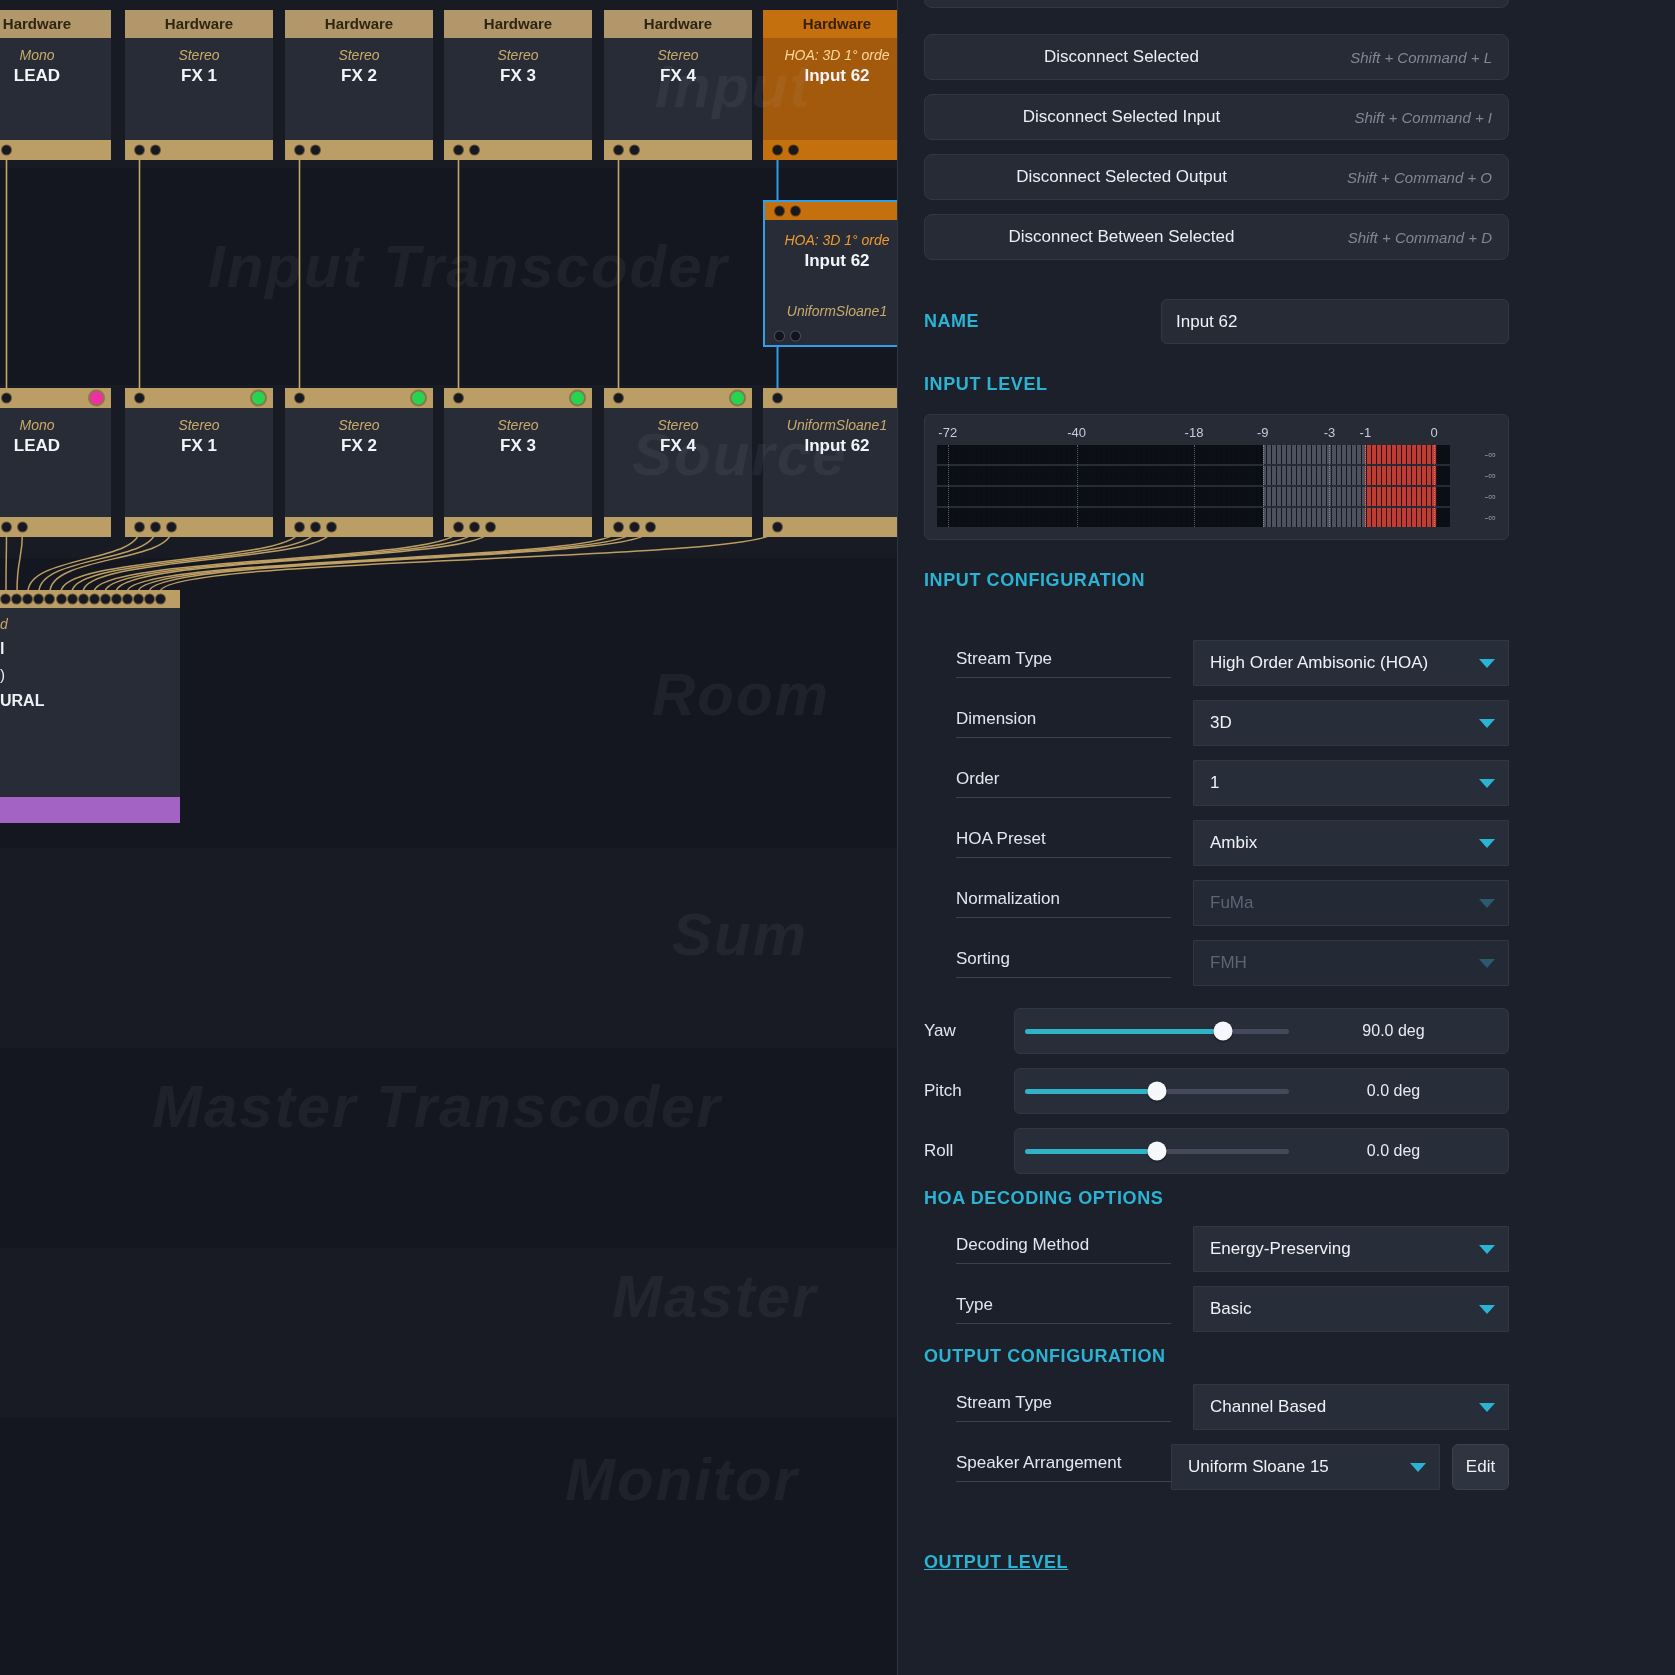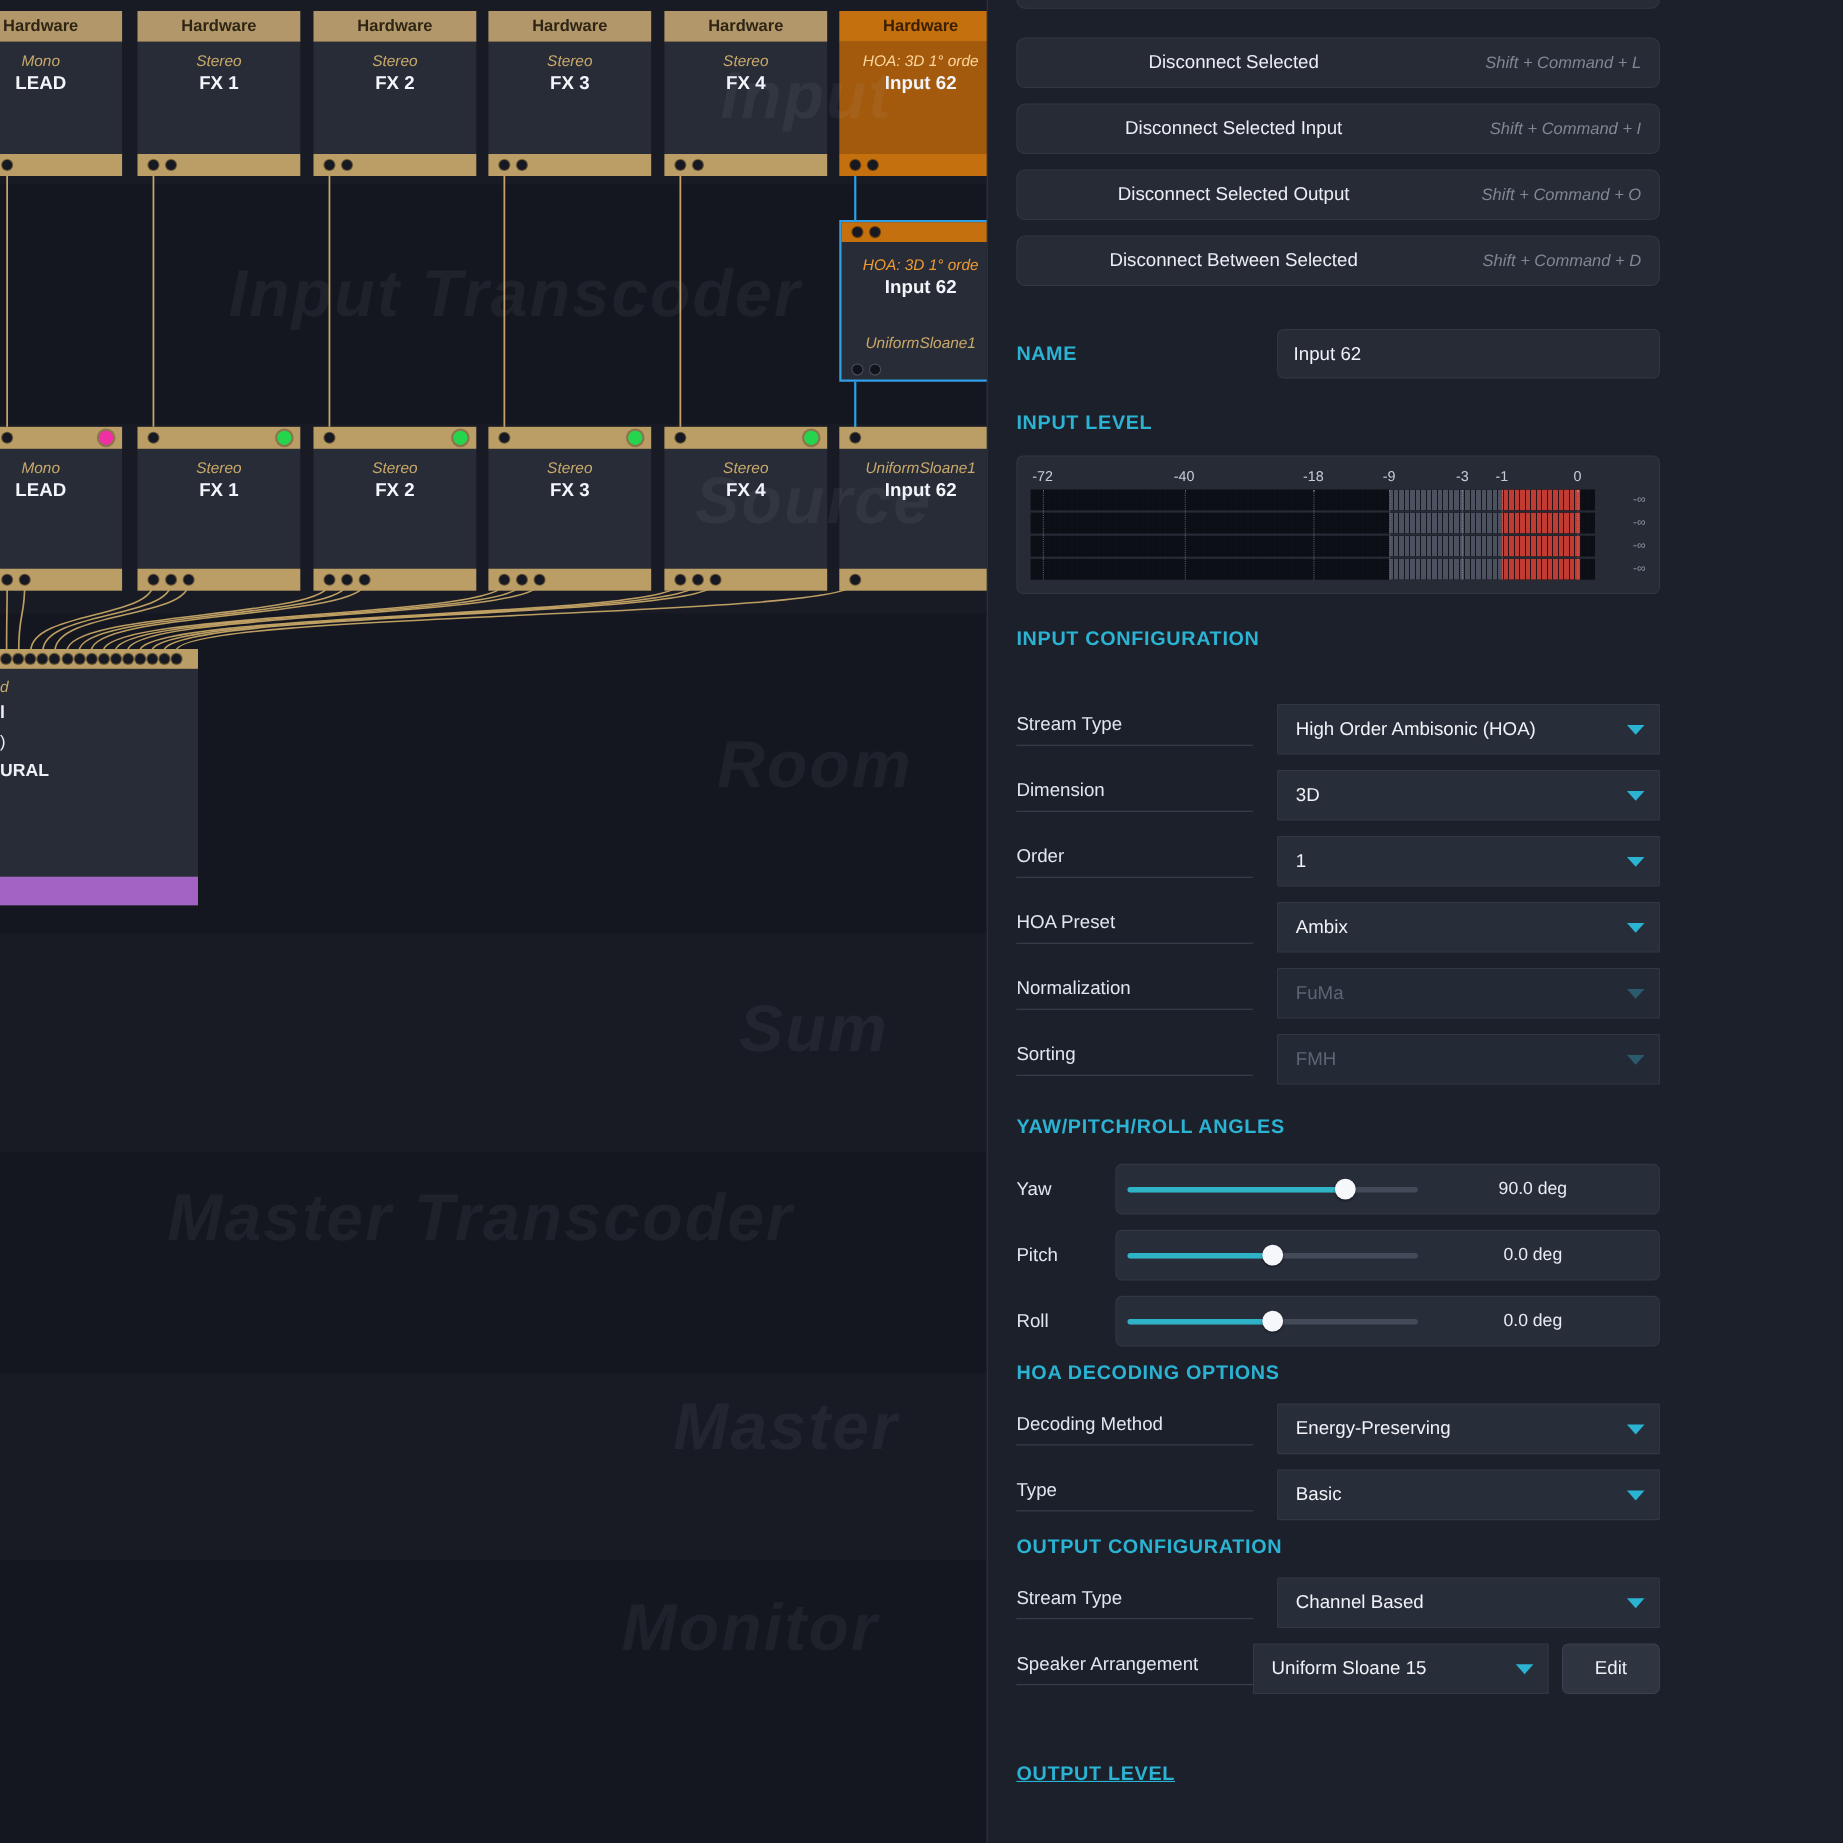--- a/index.html
+++ b/index.html
@@ -93,21 +93,21 @@
   .meter-main { display:flex; }
   #meter-rows { flex:1; position:relative; display:flex; flex-direction:column; gap:2px; }
   .mrow { height:19px; background:#0c0f15; position:relative; overflow:hidden; }
   .zone { position:absolute; top:0; bottom:0; }
   .segs { position:absolute; left:0; top:0; right:0; bottom:0;
           background:repeating-linear-gradient(90deg, rgba(0,0,0,0) 0 4px, rgba(10,13,19,0.85) 4px 5px); }
   .vline { position:absolute; top:0; bottom:0; width:0; border-left:1px dotted rgba(200,210,228,0.4); }
   #meter-infs { width:46px; display:flex; flex-direction:column; gap:2px; }
   #meter-infs span { height:19px; line-height:19px; text-align:right; font-size:11px; color:#8891a0; }
 
-  .rows-group { margin-top:48px; }
+  .rows-group { margin-top:48px;margin-left:32px; }
   .rows-group.tight { margin-top:16px; }
   .form-row { display:flex; align-items:center; height:46px; margin-bottom:14px; }
   .flabel { width:237px; font-size:17px; color:#e2e6ee; }
   .flabel .ul { display:inline-block; width:215px; border-bottom:1px solid #3a4150; padding-bottom:8px; }
   .dd { position:relative; flex:1; height:46px; background:#272d39; border:1px solid #313743;
         border-radius:1px; display:flex; align-items:center; padding:0 38px 0 16px;
         color:#f0f2f7; font-size:17px; cursor:pointer; white-space:nowrap; }
   .caret { position:absolute; right:13px; top:50%; margin-top:-4px; width:0; height:0;
            border-left:8px solid transparent; border-right:8px solid transparent;
            border-top:9px solid #2bb3d4; }
@@ -501,21 +501,20 @@
       </div>
       <div class="form-row">
         <span class="flabel"><span class="ul">Sorting</span></span>
         <div class="dd disabled">
           <span>FMH</span>
           <span class="caret"></span>
         </div>
       </div>
     </div>
 
-    <div class="section-title mt-lg">YAW/PITCH/ROLL ANGLES</div>
 
     <div class="sliders-group">
       <div class="slider-row">
         <span class="flabel">Yaw</span>
         <div class="slider-box">
           <div class="track">
             <div class="fill" style="width: 75%;"></div>
             <div class="knob" style="left: 75%;"></div>
           </div>
           <span class="sval">90.0 deg</span>

